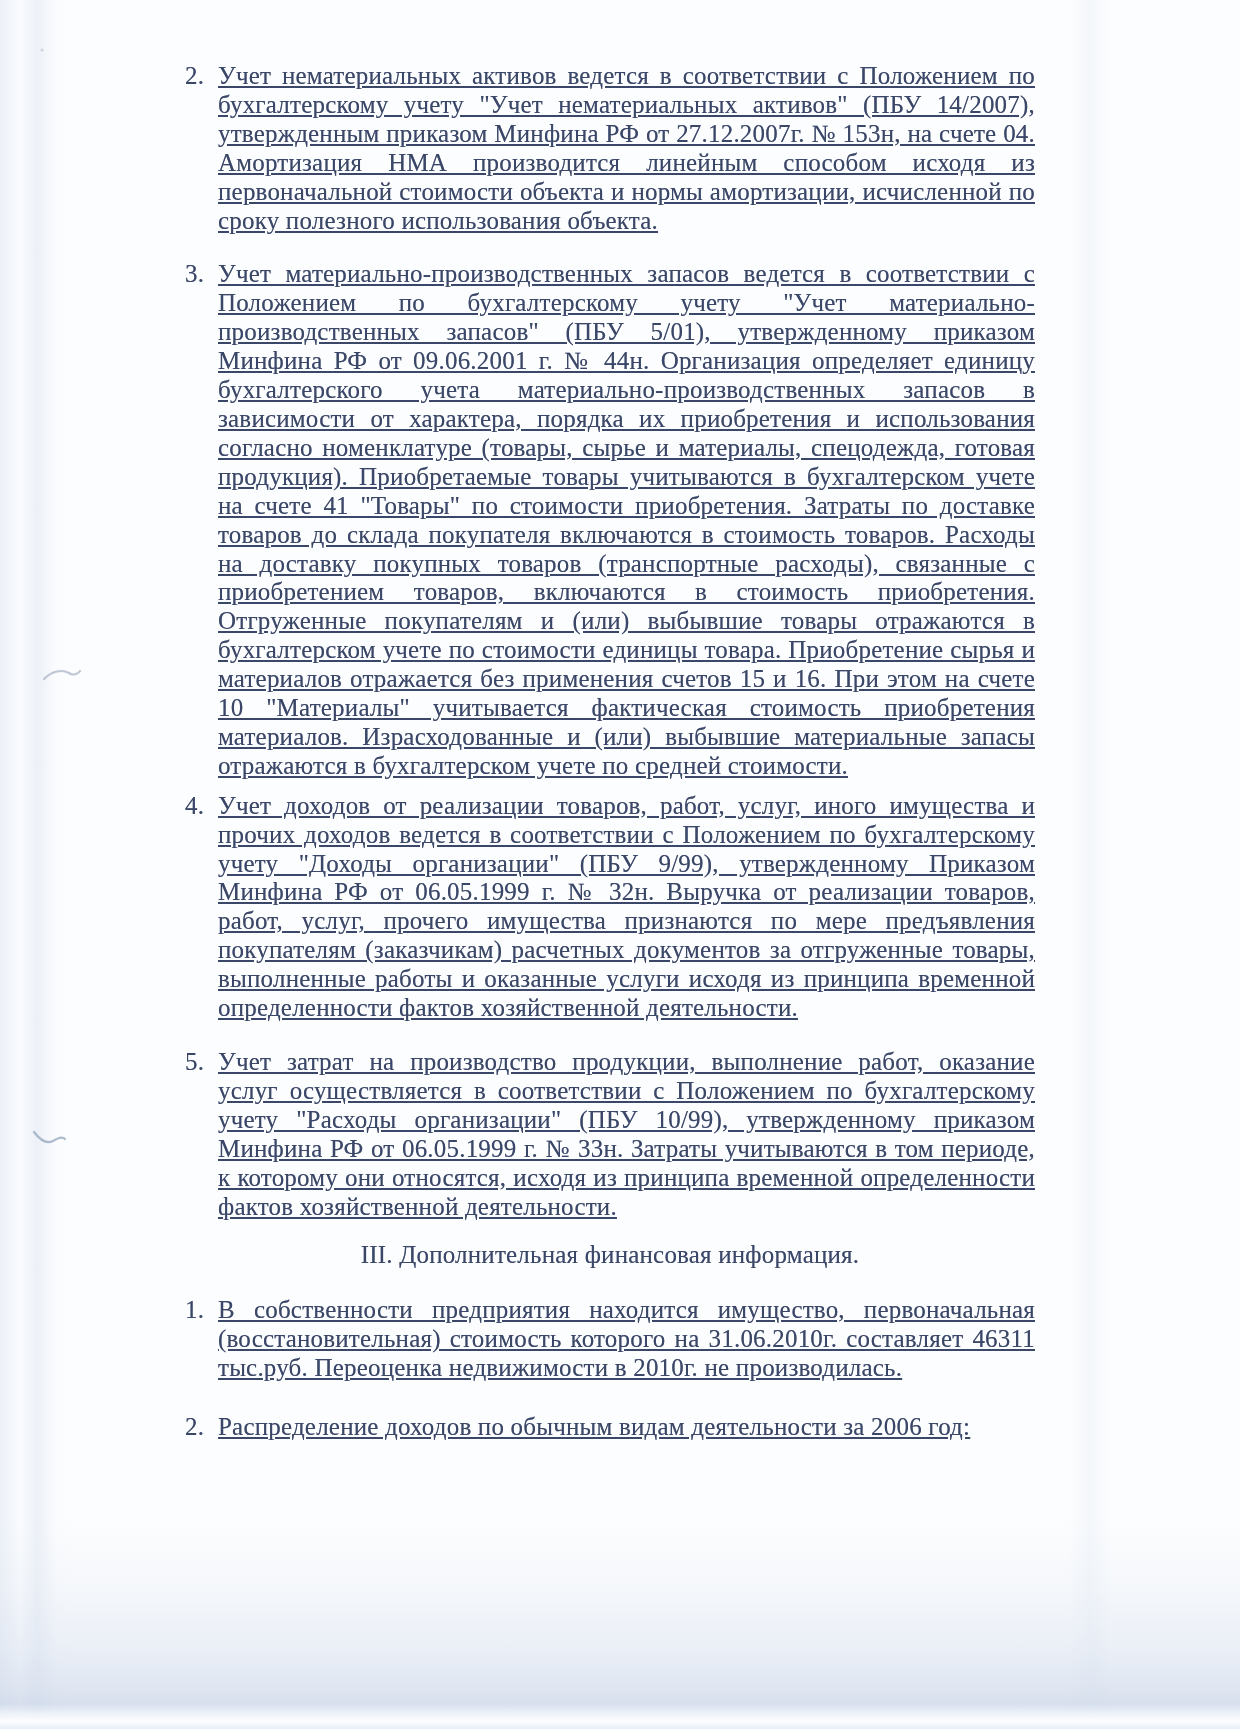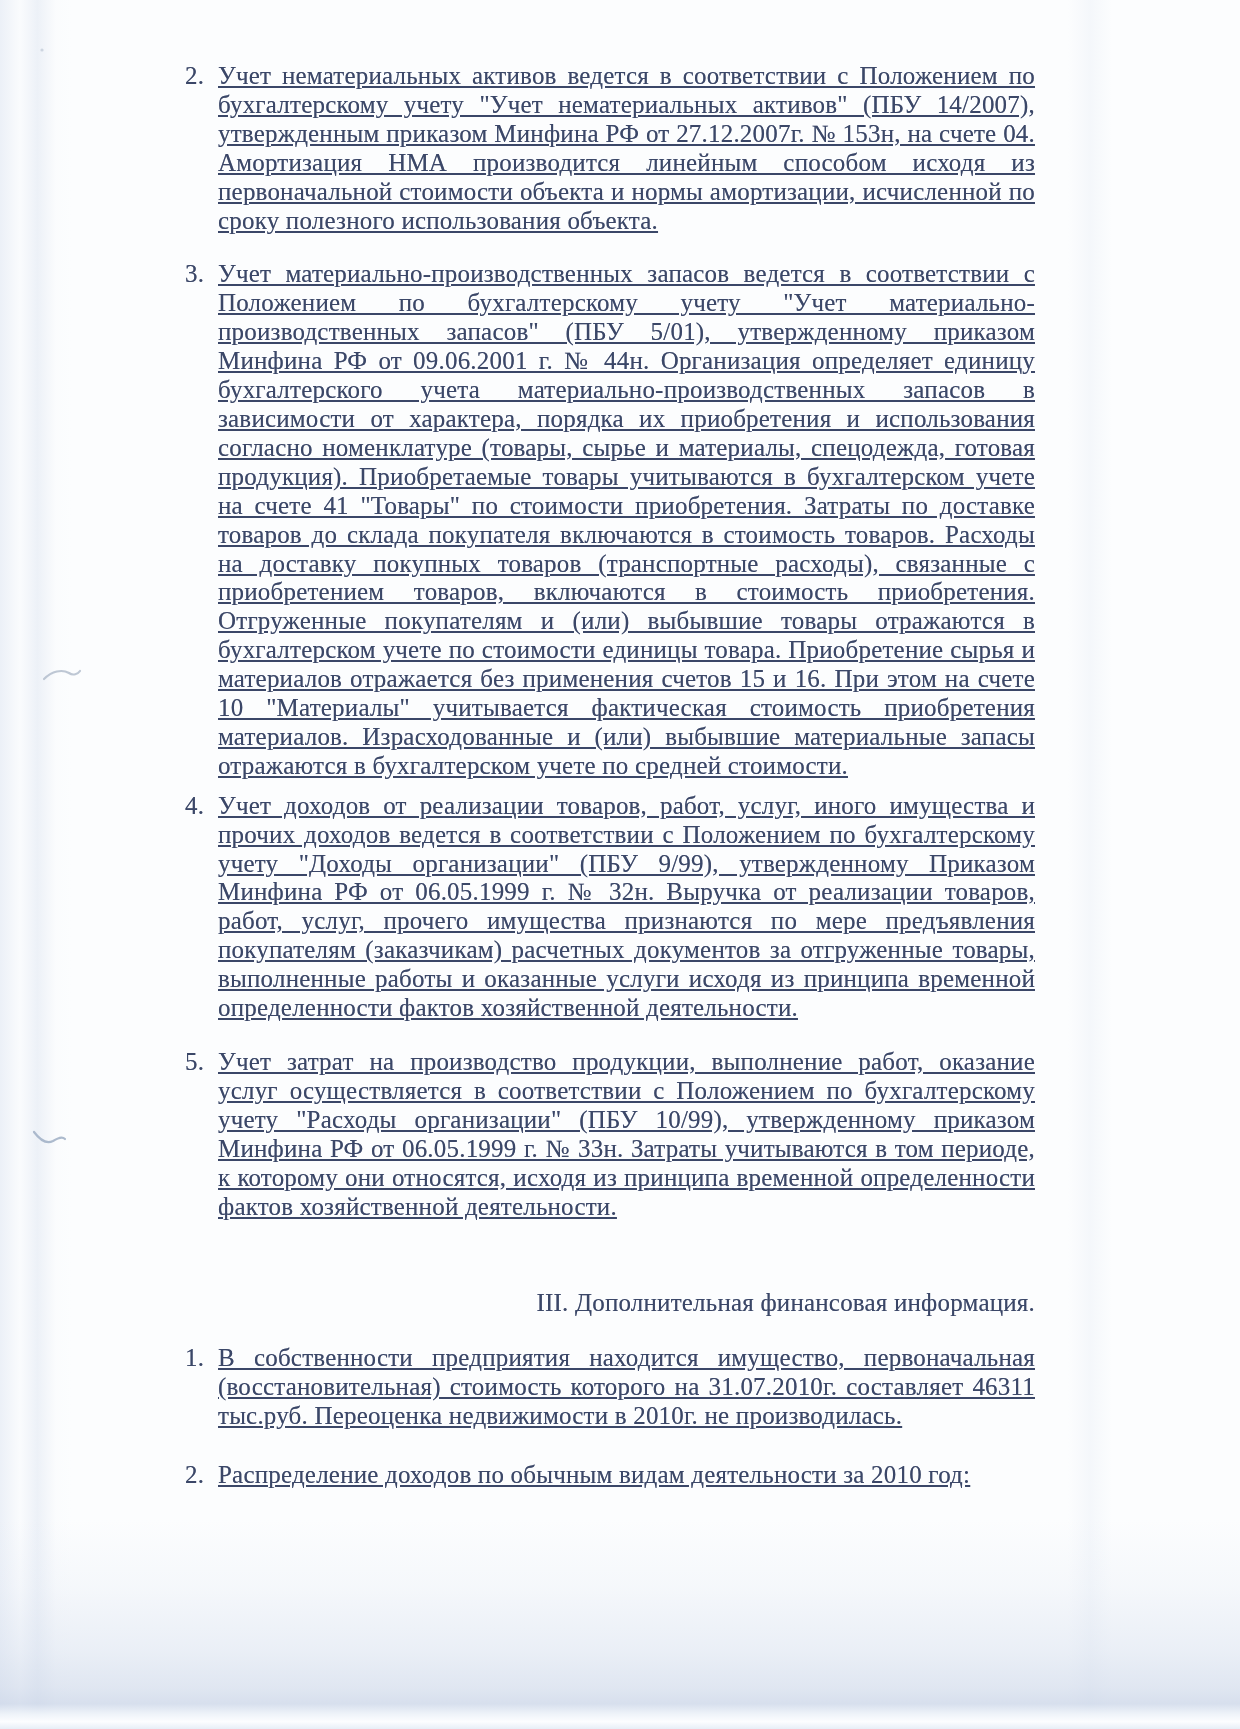--- a/index.html
+++ b/index.html
@@ -62,22 +62,22 @@
   .para .num { flex: 0 0 33px; }
   .para .body {
     flex: 1;
     text-align: justify;
     text-align-last: left;
     text-decoration: underline;
   }
   .para.tight { margin-bottom: 11px; }
   .para.last-policy { margin-bottom: 0; }
   .section-heading {
-    text-align: right;
-    margin: 68px 0 26px 0;
+    text-align: center;
+    margin: 20px 0 26px 0;
   }
   .fin-item-last { margin-bottom: 0; }
 </style>
 </head>
 <body>
 
 <div class="page">
 
   <div class="scan-left-edge"></div>
   <div class="scan-right-streak"></div>
@@ -107,25 +107,25 @@
 
     <div class="para last-policy">
       <div class="num">5.</div>
       <div class="body">Учет затрат на производство продукции, выполнение работ, оказание услуг осуществляется в соответствии с Положением по бухгалтерскому учету "Расходы организации" (ПБУ 10/99), утвержденному приказом Минфина РФ от 06.05.1999 г. № 33н. Затраты учитываются в том периоде, к которому они относятся, исходя из принципа временной определенности фактов хозяйственной деятельности.</div>
     </div>
 
     <div class="section-heading">III. Дополнительная финансовая информация.</div>
 
     <div class="para" style="margin-bottom:30px">
       <div class="num">1.</div>
-      <div class="body">В собственности предприятия находится имущество, первоначальная (восстановительная) стоимость которого на 31.07.2010г. составляет 46311 тыс.руб. Переоценка недвижимости в 2010г. не производилась.</div>
+      <div class="body">В собственности предприятия находится имущество, первоначальная (восстановительная) стоимость которого на 31.06.2010г. составляет 46311 тыс.руб. Переоценка недвижимости в 2010г. не производилась.</div>
     </div>
 
     <div class="para fin-item-last">
       <div class="num">2.</div>
-      <div class="body">Распределение доходов по обычным видам деятельности за 2010 год:</div>
+      <div class="body">Распределение доходов по обычным видам деятельности за 2006 год:</div>
     </div>
 
   </div>
 
   <div class="scan-bottom-shadow"></div>
 
 </div>
 
 </body></html>

